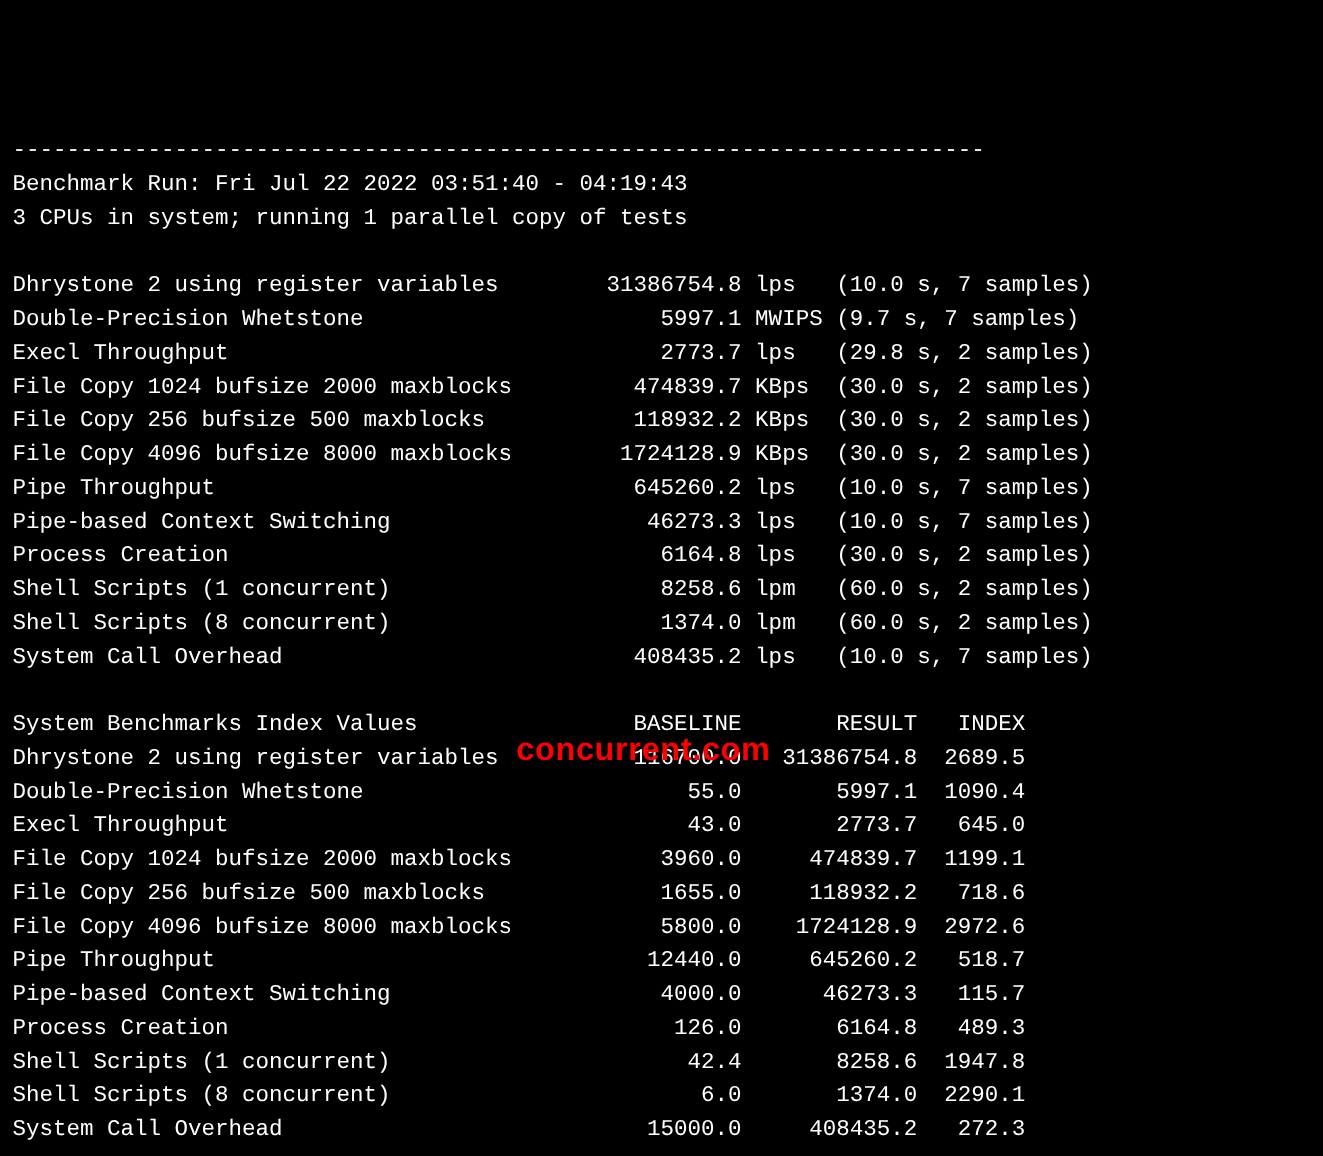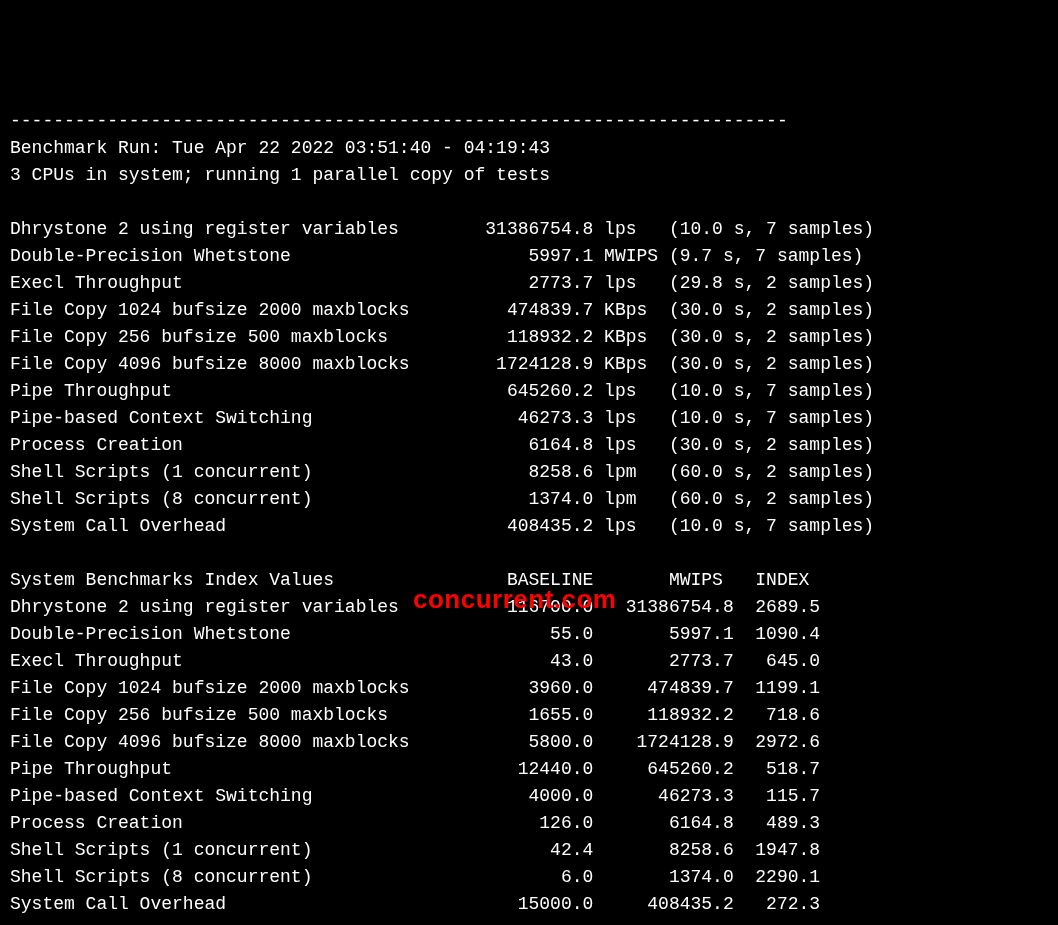--- a/index.html
+++ b/index.html
@@ -29,37 +29,37 @@
     pointer-events: none;
     letter-spacing: 0.5px;
   }
 </style>
 </head>
 <body>
 
 
 
 <div class="terminal"><span>------------------------------------------------------------------------</span>
-<span>Benchmark Run: Tue Apr 22 2022 03:51:40 - 04:19:43</span>
+<span>Benchmark Run: Fri Jul 22 2022 03:51:40 - 04:19:43</span>
 <span>3 CPUs in system; running 1 parallel copy of tests</span>
 
 <span id="results-block">Dhrystone 2 using register variables        31386754.8 lps   (10.0 s, 7 samples)
 Double-Precision Whetstone                      5997.1 MWIPS (9.7 s, 7 samples)
 Execl Throughput                                2773.7 lps   (29.8 s, 2 samples)
 File Copy 1024 bufsize 2000 maxblocks         474839.7 KBps  (30.0 s, 2 samples)
 File Copy 256 bufsize 500 maxblocks           118932.2 KBps  (30.0 s, 2 samples)
 File Copy 4096 bufsize 8000 maxblocks        1724128.9 KBps  (30.0 s, 2 samples)
 Pipe Throughput                               645260.2 lps   (10.0 s, 7 samples)
 Pipe-based Context Switching                   46273.3 lps   (10.0 s, 7 samples)
 Process Creation                                6164.8 lps   (30.0 s, 2 samples)
 Shell Scripts (1 concurrent)                    8258.6 lpm   (60.0 s, 2 samples)
 Shell Scripts (8 concurrent)                    1374.0 lpm   (60.0 s, 2 samples)
 System Call Overhead                          408435.2 lps   (10.0 s, 7 samples)</span>
 
-<span id="index-header-line">System Benchmarks Index Values                BASELINE       MWIPS   INDEX</span>
+<span id="index-header-line">System Benchmarks Index Values                BASELINE       RESULT   INDEX</span>
 <span id="index-block">Dhrystone 2 using register variables          116700.0   31386754.8  2689.5
 Double-Precision Whetstone                        55.0       5997.1  1090.4
 Execl Throughput                                  43.0       2773.7   645.0
 File Copy 1024 bufsize 2000 maxblocks           3960.0     474839.7  1199.1
 File Copy 256 bufsize 500 maxblocks             1655.0     118932.2   718.6
 File Copy 4096 bufsize 8000 maxblocks           5800.0    1724128.9  2972.6
 Pipe Throughput                                12440.0     645260.2   518.7
 Pipe-based Context Switching                    4000.0      46273.3   115.7
 Process Creation                                 126.0       6164.8   489.3
 Shell Scripts (1 concurrent)                      42.4       8258.6  1947.8

